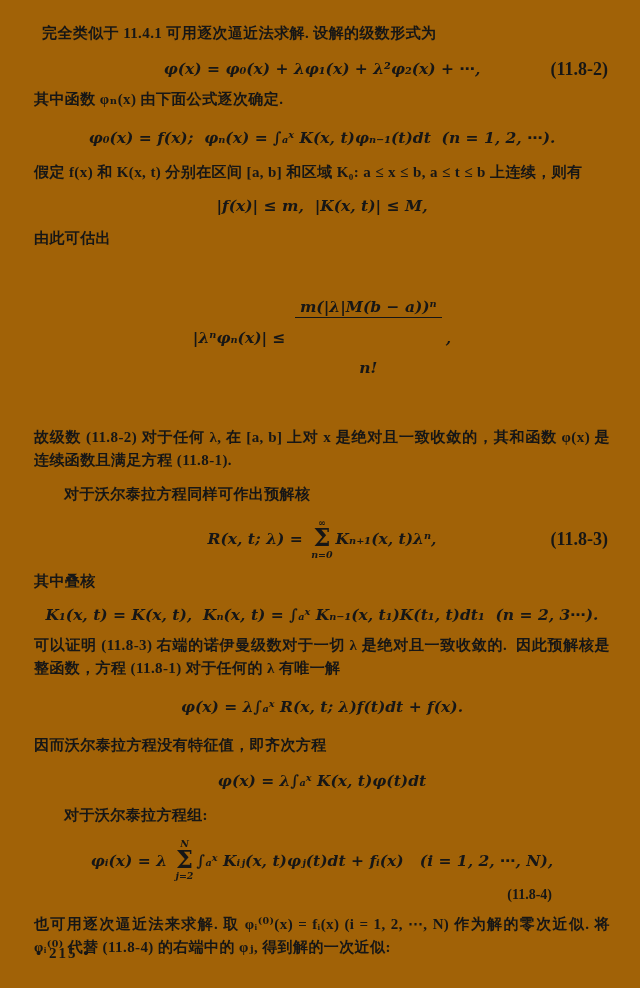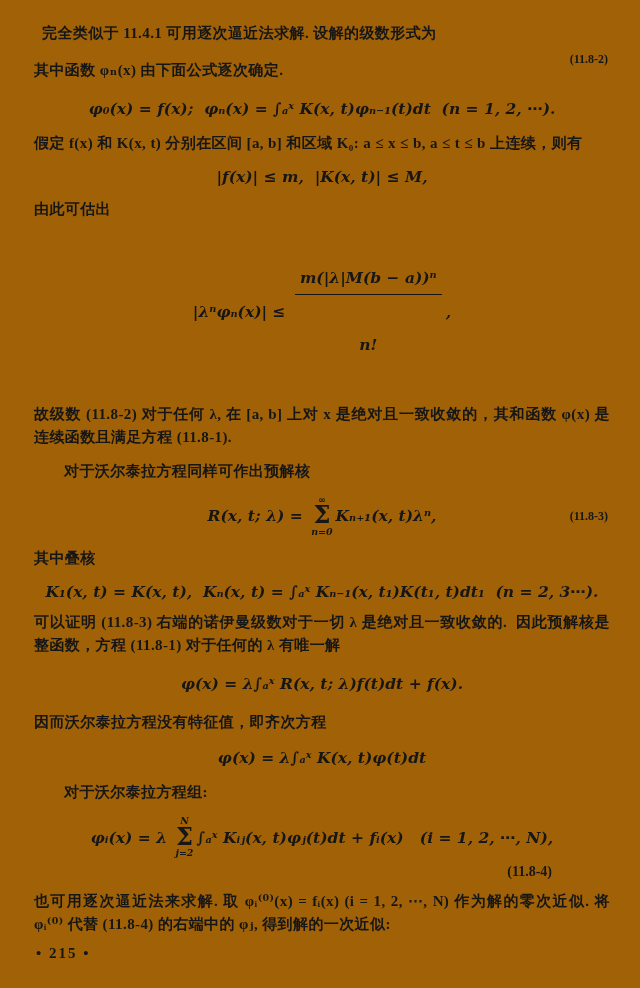--- a/index.html
+++ b/index.html
@@ -41,21 +41,21 @@
     font-family:"DejaVu Serif","DejaVu Sans",serif;
     white-space:pre-wrap;
     font-weight:600;
   }
   .eq-tag{
     position:absolute;
     right:2px;top:50%;
     transform:translateY(-50%);
     font-style:normal;
     font-weight:600;
-    font-size:12px;
+    font-size:18px;
     font-family:"Liberation Serif","DejaVu Serif",serif;
   }
   .eq-tag-line{
     text-align:right;
     padding-right:58px;
     font-weight:600;
     font-size:14px;
     margin:2px 0 10px 0;
   }
   
@@ -83,21 +83,21 @@
   
   .frac{
     display:inline-block;
     vertical-align:middle;
     text-align:center;
     margin:0 4px;
     line-height:1.25;
   }
   .frac .num{
     display:block;
-    padding:0 5px 7px 5px;
+    padding:0 5px 1px 5px;
     border-bottom:1.5px solid #161616;
   }
   .frac .den{ display:block; padding-top:1px; }
   .tall{ min-height:50px; display:flex; align-items:center; justify-content:center; }
   .tall .eq-tag{ right:2px; }
   .footer{
     position:absolute;
     left:36px;bottom:26px;
     font-size:15px;
     font-weight:700;
@@ -105,20 +105,21 @@
   }
 </style>
 </head>
 <body>
 
 <div class="page">
 
   <p class="para indent-sm">完全类似于 11.4.1 可用逐次逼近法求解. 设解的级数形式为</p>
 
   <div class="eq-row" style="margin-top:14px;">
+    <span class="m">φ(x) = φ₀(x) + λφ₁(x) + λ²φ₂(x) + ⋯,</span>
     <span class="eq-tag">(11.8-2)</span>
   </div>
 
   <p class="para" style="margin-top:4px;">其中函数 φₙ(x) 由下面公式逐次确定.</p>
 
   <div class="eq-row" style="margin:16px 0 14px 0;">
     <span class="m">φ₀(x) = f(x);  φₙ(x) = ∫ₐˣ K(x, t)φₙ₋₁(t)dt  (n = 1, 2, ⋯).</span>
   </div>
 
   <p class="para">假定 f(x) 和 K(x, t) 分别在区间 [a, b] 和区域 K₀: a ≤ x ≤ b, a ≤ t ≤ b 上连续，则有</p>

